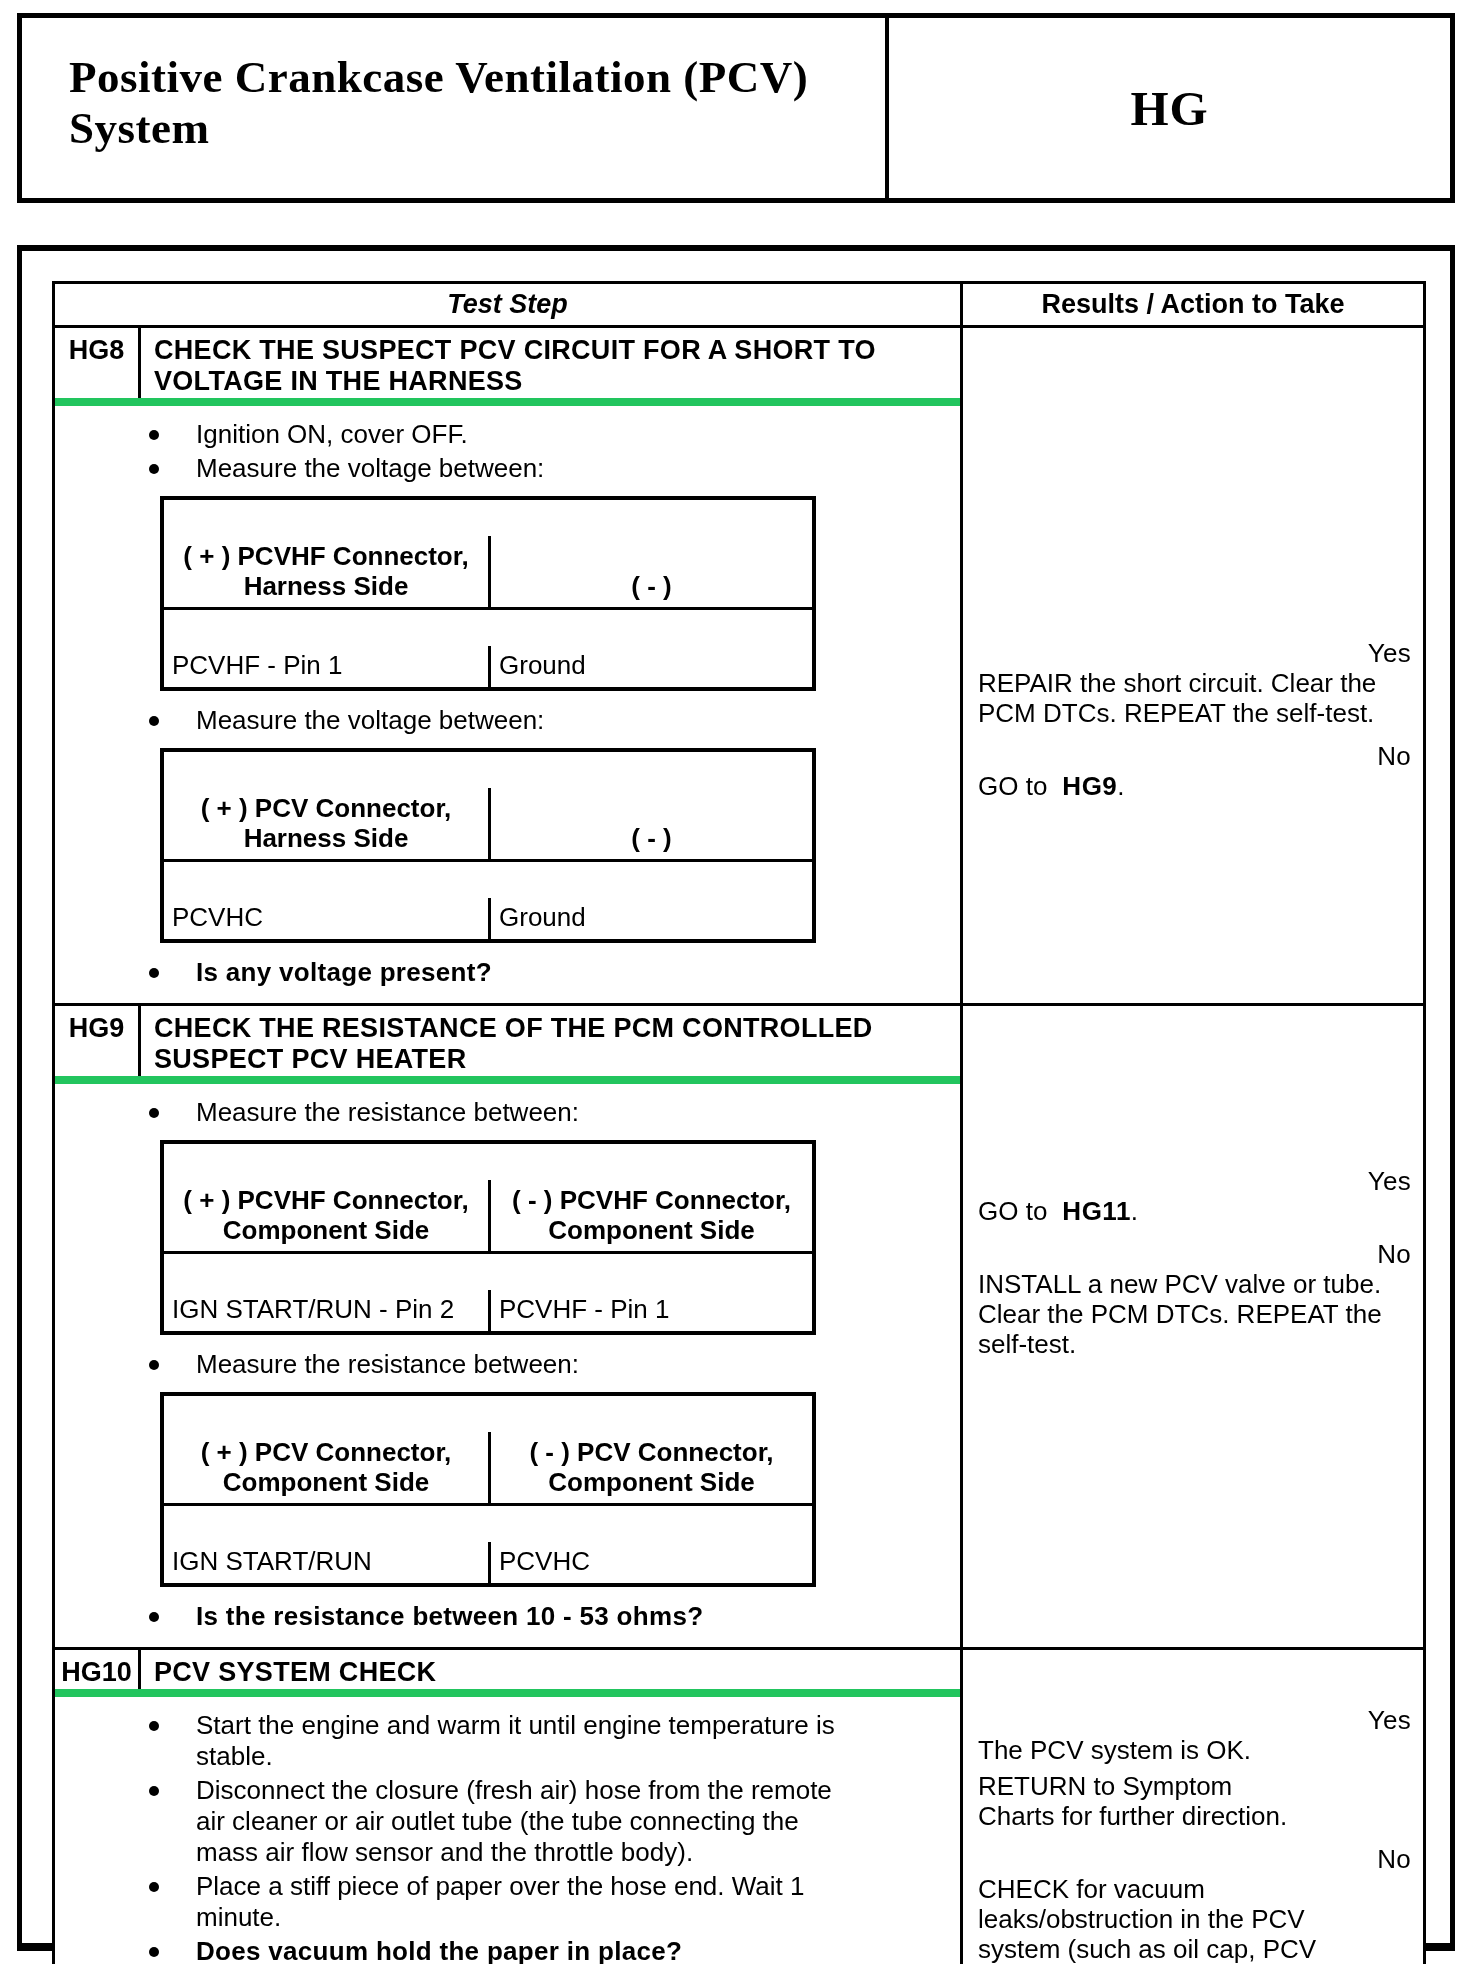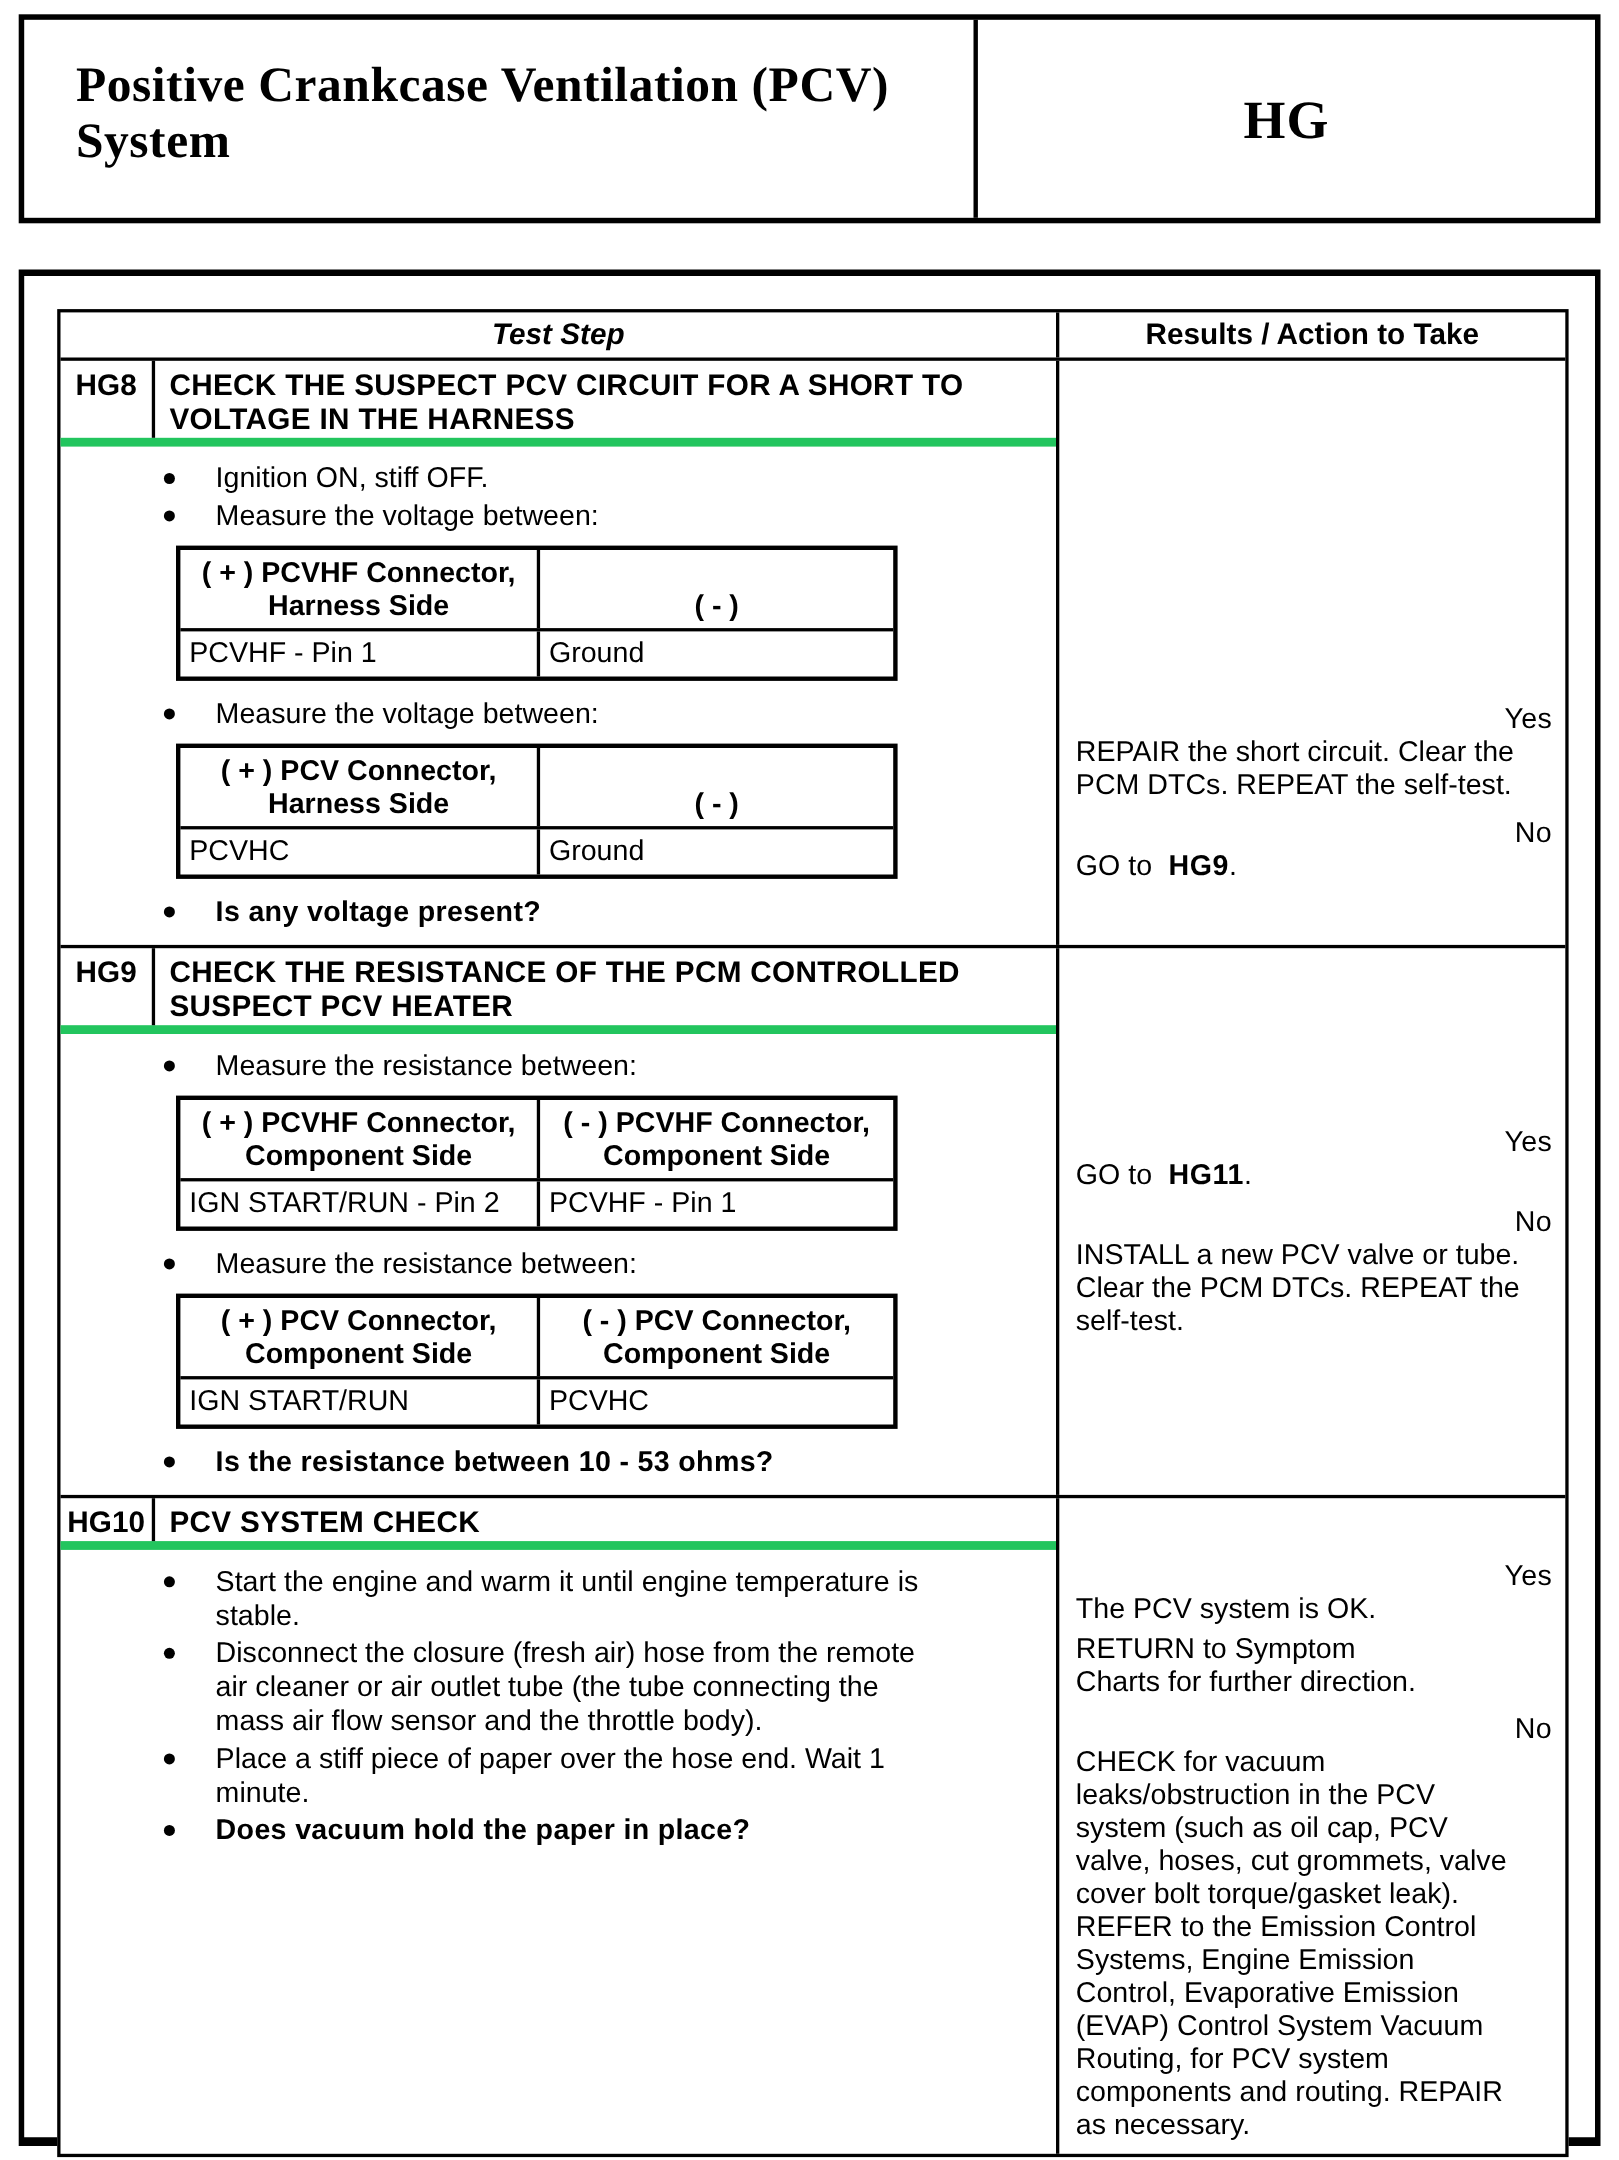--- a/index.html
+++ b/index.html
@@ -72,21 +72,21 @@
   .bullet-marker i {
     display:block; width:10px; height:10px; border-radius:50%;
     background:#000; margin-top:11px;
   }
   .bullet-text { font-size:26px; line-height:31px; white-space:pre-line; }
   .bullet.q .bullet-text { font-weight:bold; letter-spacing:0.3px; }
 
   .mini-table {
     width:656px; margin:12px 0 14px 105px; border:4px solid #000;
   }
-  .mt-row { display:flex; }
+  .mt-row { display:flex;margin-top:36px; }
   .mt-row.head { border-bottom:3px solid #000; }
   .mt-cell {
     width:50%; font-size:26px;
   }
   .mt-cell + .mt-cell { border-left:3px solid #000; }
   .head .mt-cell {
     font-weight:bold; text-align:center; line-height:30px;
     padding:5px 4px 6px 4px; white-space:pre-line;
     display:flex; flex-direction:column; justify-content:center;
   }
@@ -135,21 +135,21 @@
           <div class="step-title-row">
             <div class="step-id">HG8</div>
             <div class="step-title">CHECK THE SUSPECT PCV CIRCUIT FOR A SHORT TO
 VOLTAGE IN THE HARNESS</div>
           </div>
           <div class="step-content">
             <div class="bullet">
               <span class="bullet-marker">
                   <i></i>
                 </span>
-              <span class="bullet-text">Ignition ON, stiff OFF.</span>
+              <span class="bullet-text">Ignition ON, cover OFF.</span>
             </div>
             <div class="bullet">
               <span class="bullet-marker">
                   <i></i>
                 </span>
               <span class="bullet-text">Measure the voltage between:</span>
             </div>
             <div class="mini-table">
               <div class="mt-row head">
                 <div class="mt-cell">( + ) PCVHF Connector,

